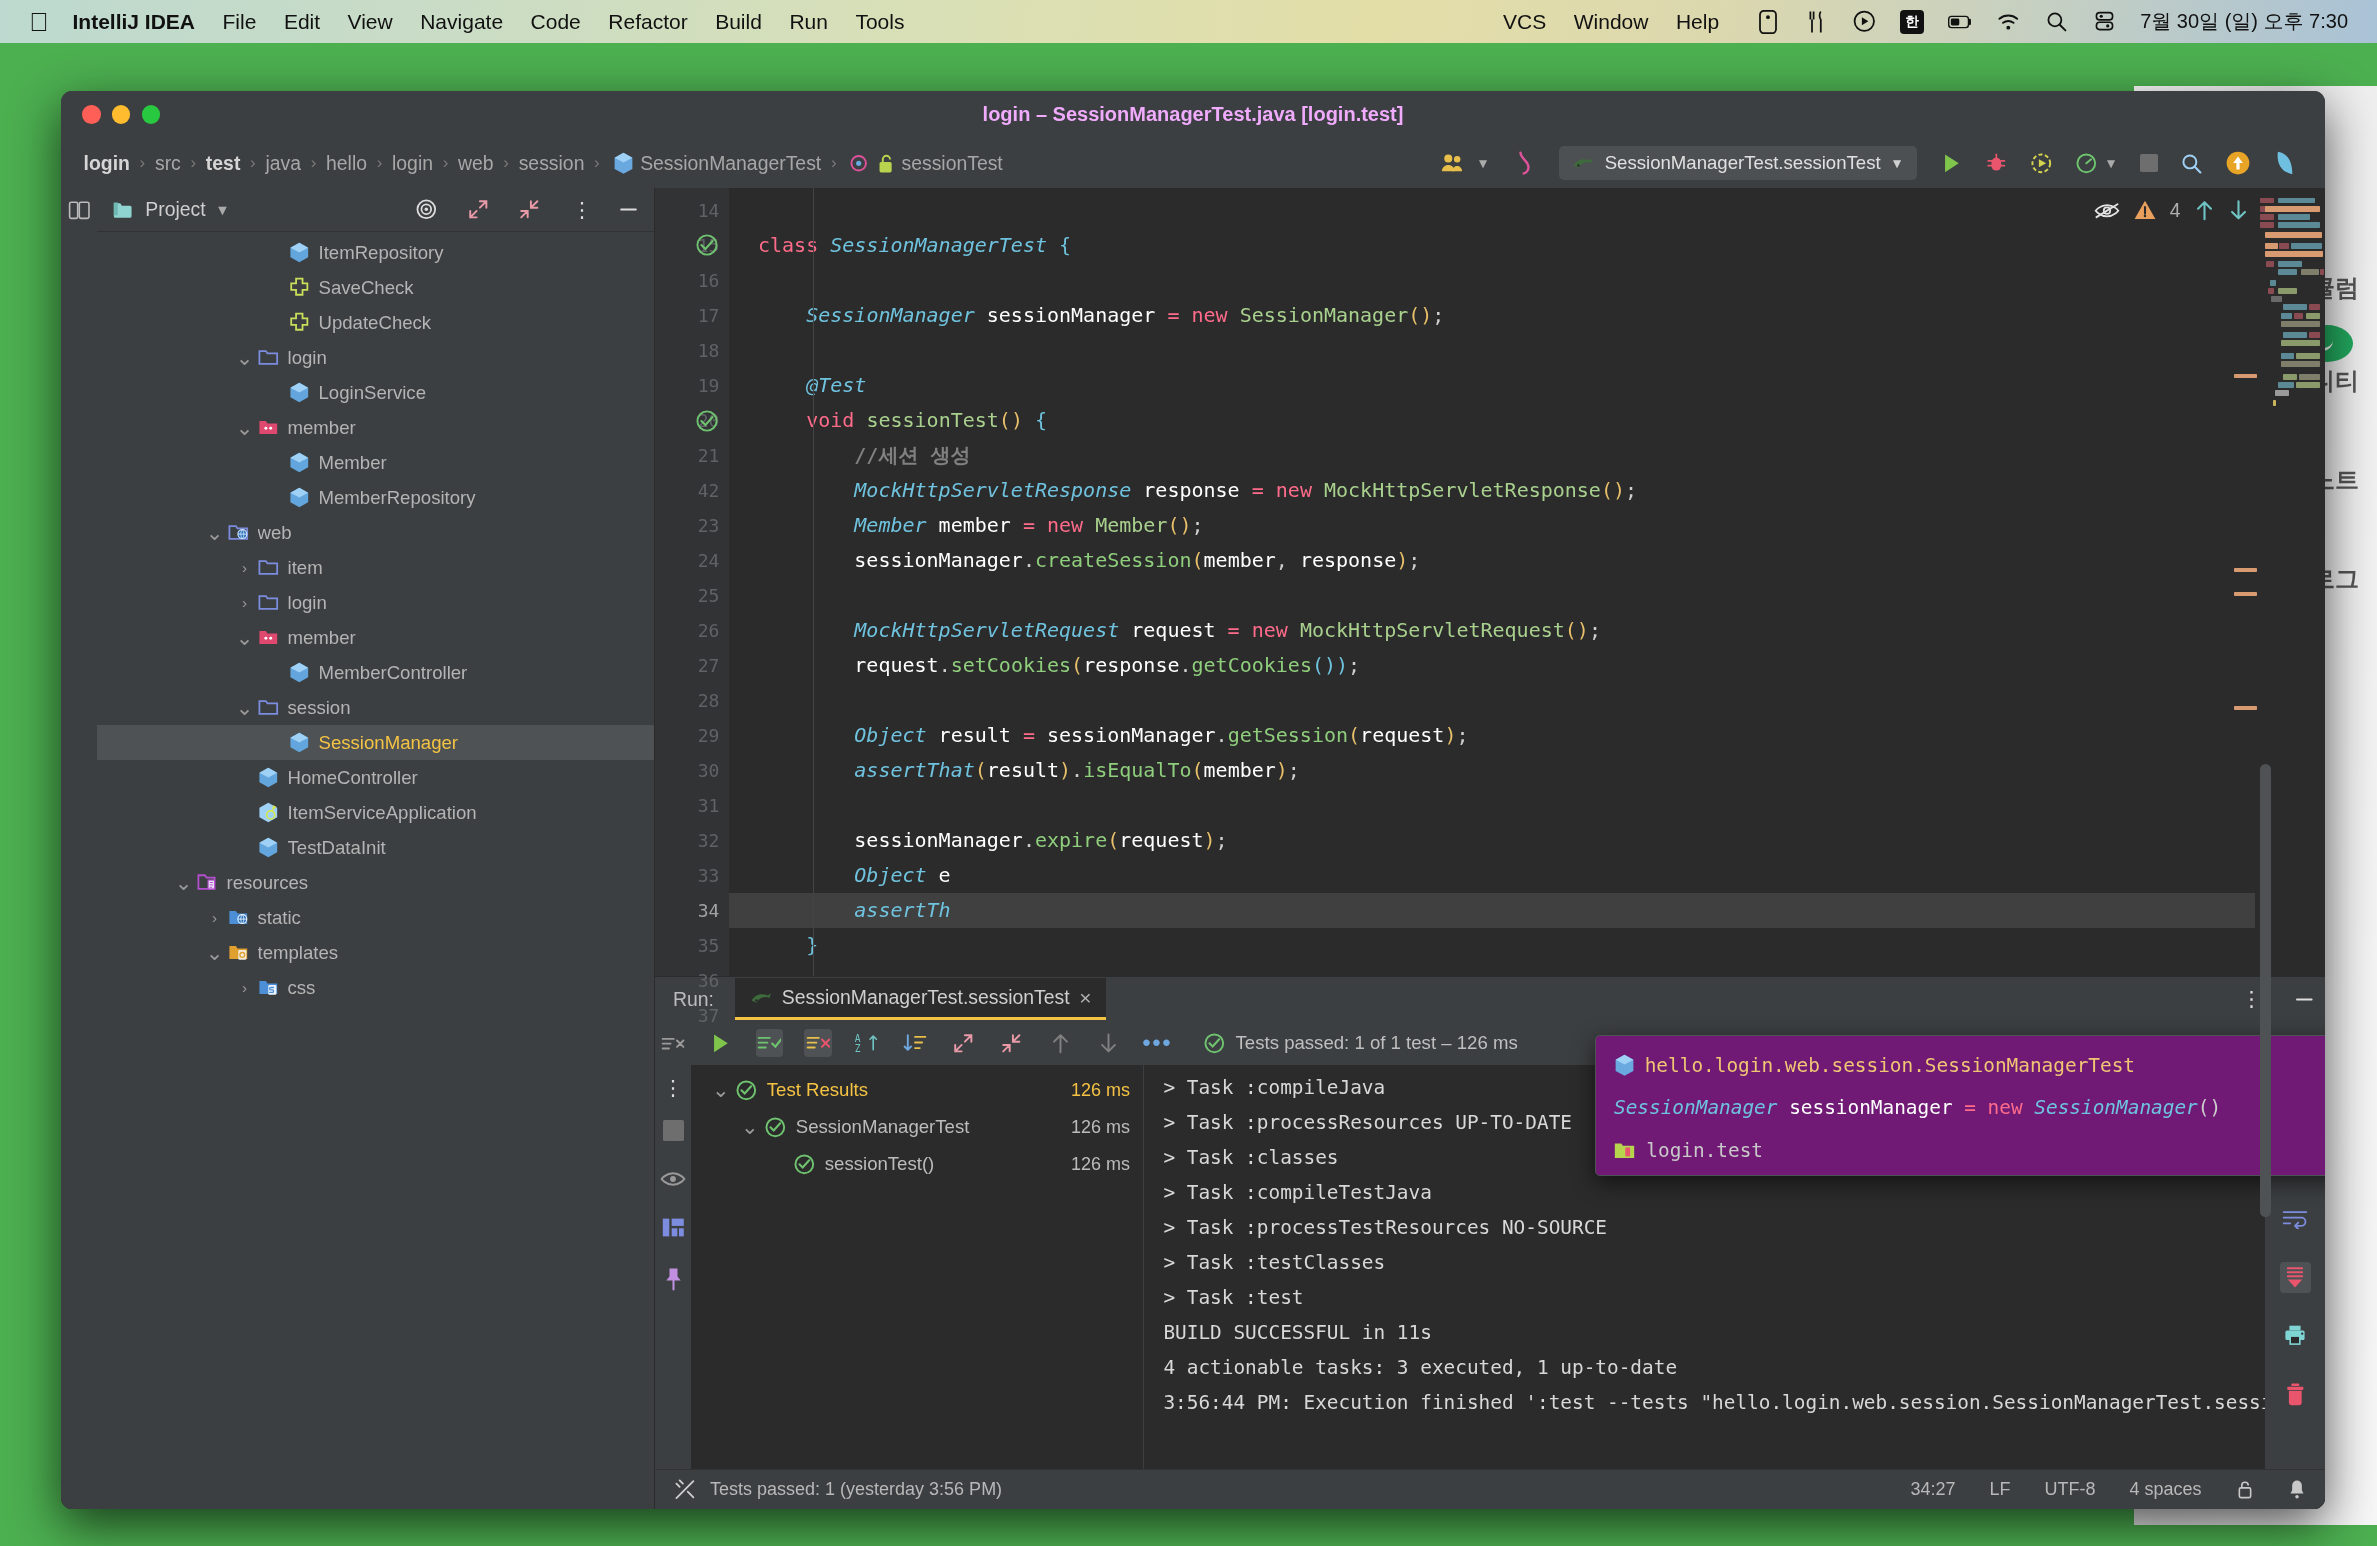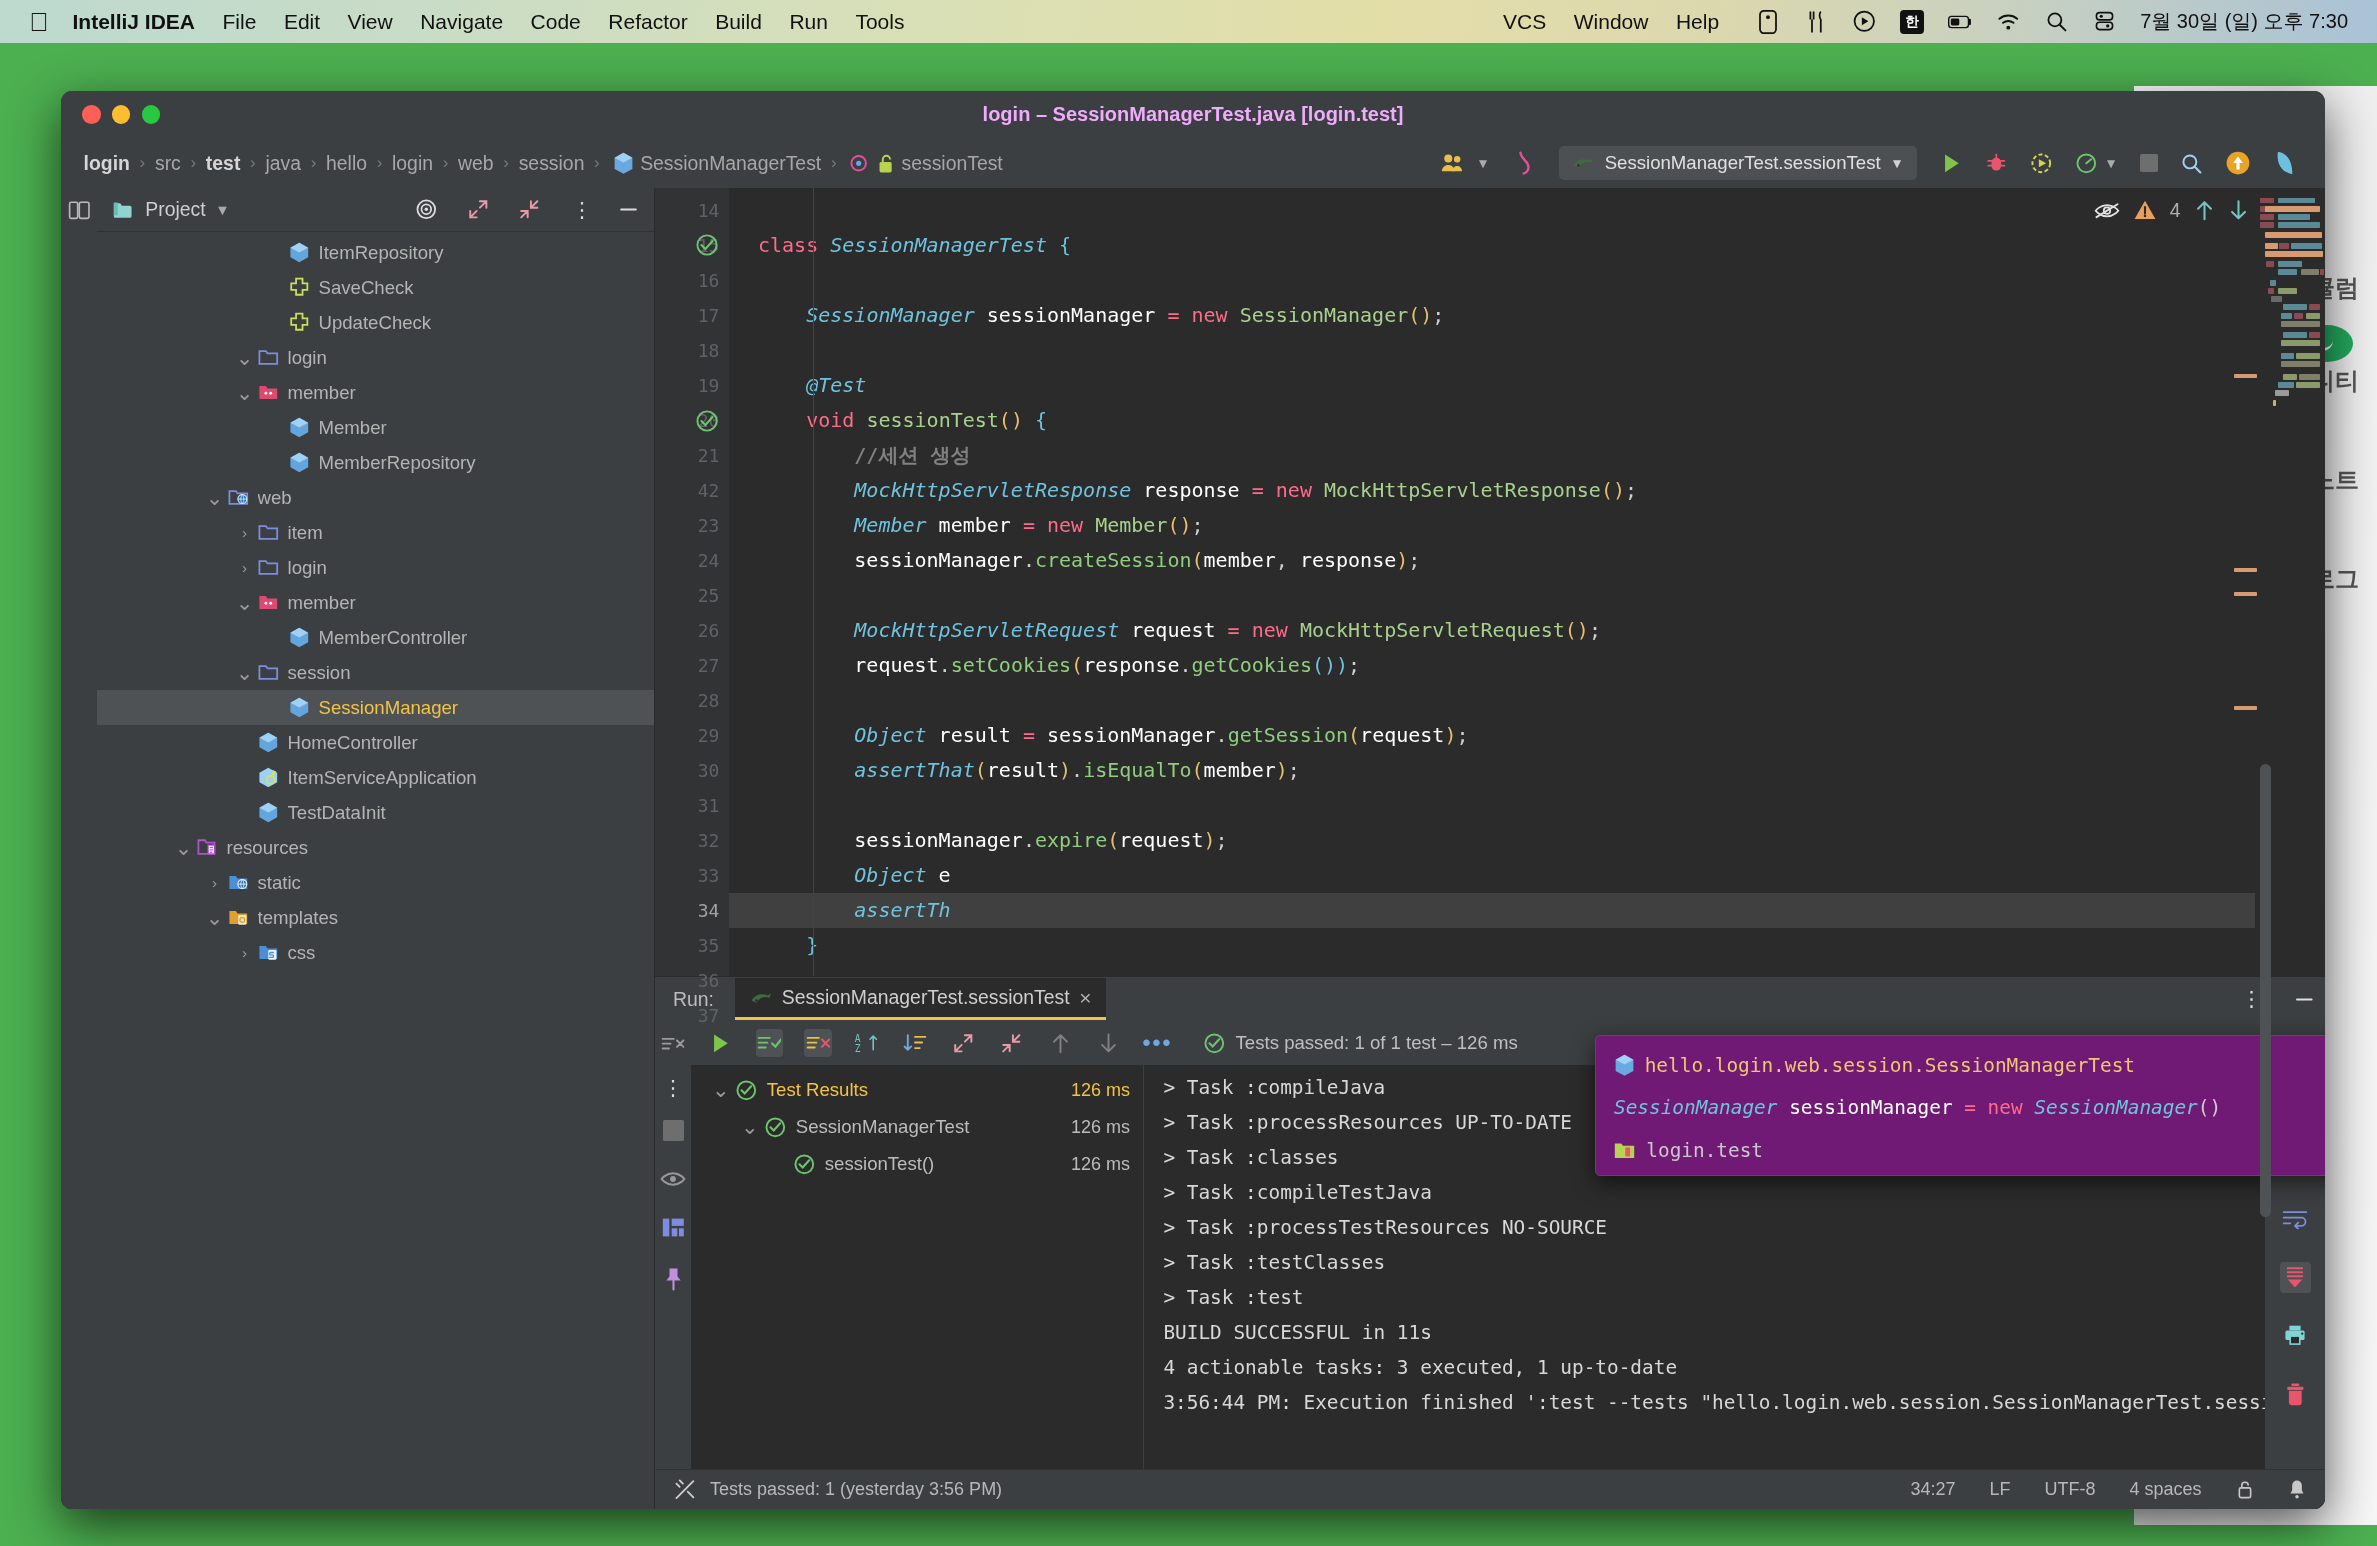--- a/index.html
+++ b/index.html
@@ -536,20 +536,30 @@
               <span class="tlabel">UpdateCheck</span>
             </div>
             <div class="trow" style="padding-left: 137px;">
               <span class="arrow" style="font-size: 21px; line-height: 8px;">⌄</span>
               <span class="ticon">
                 <svg width="22.6" height="21" viewBox="0 0 28 26">
                   <path d="M3 5h8l2 3h12v13H3z" fill="none" stroke="#7c8de0" stroke-width="2.2"></path>
                 </svg>
               </span>
               <span class="tlabel">login</span>
+            </div>
+            <div class="trow" style="padding-left: 168px;">
+              <span class="arrow"></span>
+              <span class="ticon">
+                <svg width="22.6" height="21" viewBox="0 0 28 26">
+                  <path d="M14 1l11 6v12l-11 6L3 19V7z" fill="#63a6dd"></path>
+                  <path d="M14 1l11 6-11 6L3 7z" fill="#9fd0f5"></path>
+                </svg>
+              </span>
+              <span class="tlabel">LoginService</span>
             </div>
             <div class="trow" style="padding-left: 137px;">
               <span class="arrow" style="font-size: 21px; line-height: 8px;">⌄</span>
               <span class="ticon">
                 <svg width="22.6" height="21" viewBox="0 0 28 26">
                   <path d="M3 5h8l2 3h12v13H3z" fill="#e0496f"></path>
                   <circle cx="11" cy="14" r="1.8" fill="#fff"></circle>
                   <circle cx="17" cy="14" r="1.8" fill="#fff"></circle>
                 </svg>
               </span>

